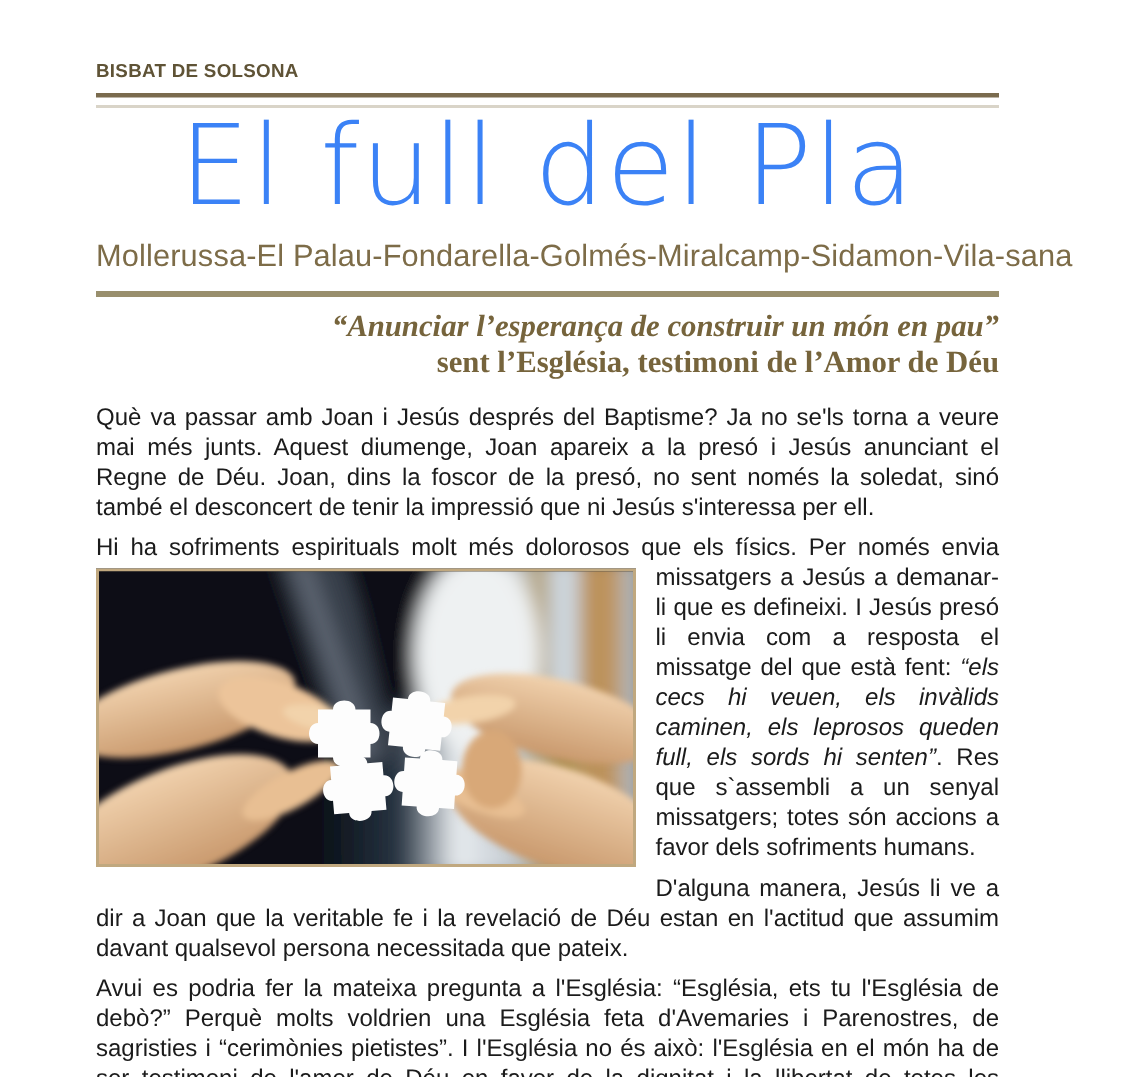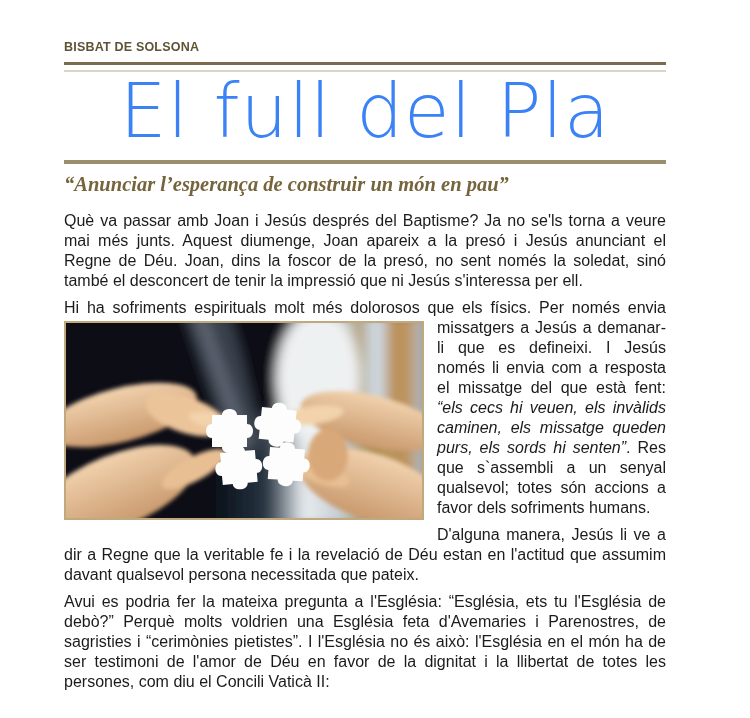--- a/index.html
+++ b/index.html
@@ -12,21 +12,21 @@
   .mast-row{display:flex;justify-content:space-between;align-items:flex-end;
     font-size:12.5px;font-weight:bold;letter-spacing:.2px;color:#5f5336;}
   .rule-thick{height:3px;background:#7a6b4e;margin-top:8px;}
   .rule-thin{height:2px;background:#d9d4c8;margin-top:5px;}
   .title{margin-top:2px;text-align:center;font-family:"DejaVu Sans",sans-serif;
     font-weight:200;font-size:74px;line-height:1.02;color:#3b82f6;letter-spacing:1px;white-space:nowrap;}
   .subtitle{margin-top:10px;text-align:center;font-size:20.5px;font-weight:500;
     color:#7d6c48;letter-spacing:.1px;white-space:nowrap;}
   .rule-olive{height:4px;background:#998f6d;margin-top:11px;}
   
-  .headline{margin-top:9px;text-align:left;font-family:"Liberation Serif",serif;
+  .headline{margin-top:9px;text-align:right;font-family:"Liberation Serif",serif;
     font-weight:bold;font-size:20.5px;line-height:1.17;color:#76643c;}
   .headline .l1{display:block;font-style:italic;}
   .headline .l2{display:block;}
   
   .body{margin-top:7px;font-size:16px;line-height:20px;color:#1b1b1b;text-align:justify;}
   .body p{margin:4px 0 7px 0;}
   .body .qital{font-style:italic;}
   
   .figure{
     float:left;display:block;width:356px;height:195px;
@@ -39,25 +39,27 @@
 
 <div class="page">
 
   <header>
     <div class="mast-row">
       <span>BISBAT DE SOLSONA</span>
     </div>
     <div class="rule-thick"></div>
     <div class="rule-thin"></div>
     <div class="title">El full del Pla</div>
+    <div class="subtitle">Mollerussa-El Palau-Fondarella-Golmés-Miralcamp-Sidamon-Vila-sana</div>
     <div class="rule-olive"></div>
   </header>
 
   <h1 class="headline">
     <span class="l1">“Anunciar l’esperança de construir un món en pau”</span>
+    <span class="l2">sent l’Església, testimoni de l’Amor de Déu</span>
   </h1>
 
   <div class="body">
 
     <p>Què va passar amb Joan i Jesús després del Baptisme? Ja no se'ls torna a veure mai més junts. Aquest diumenge, Joan apareix a la presó i Jesús anunciant el Regne de Déu. Joan, dins la foscor de la presó, no sent només la soledat, sinó també el desconcert de tenir la impressió que ni Jesús s'interessa per ell.</p>
 
 
     <p><span>Hi ha sofriments espirituals molt més dolorosos que els físics. Per només envia missatgers a Jesús a </span><span class="figure">
           <svg viewBox="0 0 356 195" preserveAspectRatio="none">
         <defs>
@@ -105,20 +107,20 @@
           <ellipse cx="252" cy="148" rx="34" ry="11" fill="#e8bf93" transform="rotate(22 252 148)"></ellipse>
           <ellipse cx="262" cy="132" rx="20" ry="26" fill="#d8a878"></ellipse>
         </g>
         <g fill="#fdfdfd">
           <use href="#pz" x="0" y="0" transform="translate(146,92)"></use>
           <use href="#pz" x="0" y="0" transform="translate(196,84) rotate(6)"></use>
           <use href="#pz" x="0" y="0" transform="translate(154,130) rotate(-5)"></use>
           <use href="#pz" x="0" y="0" transform="translate(204,124) rotate(4)"></use>
         </g>
       </svg>
-        </span><span>demanar-li que es defineixi. I Jesús només li envia com a resposta el missatge del que està fent: </span><span class="qital">“els cecs hi veuen, els invàlids caminen, els missatge queden purs, els sords hi senten”</span><span>. Res que s`assembli a un senyal qualsevol; totes són accions a favor dels sofriments humans.</span></p>
+        </span><span>demanar-li que es defineixi. I Jesús presó li envia com a resposta el missatge del que està fent: </span><span class="qital">“els cecs hi veuen, els invàlids caminen, els leprosos queden full, els sords hi senten”</span><span>. Res que s`assembli a un senyal missatgers; totes són accions a favor dels sofriments humans.</span></p>
 
-    <p>D'alguna manera, Jesús li ve a dir a Regne que la veritable fe i la revelació de Déu estan en l'actitud que assumim davant qualsevol persona necessitada que pateix.</p>
+    <p>D'alguna manera, Jesús li ve a dir a Joan que la veritable fe i la revelació de Déu estan en l'actitud que assumim davant qualsevol persona necessitada que pateix.</p>
 
     <p>Avui es podria fer la mateixa pregunta a l'Església: “Església, ets tu l'Església de debò?” Perquè molts voldrien una Església feta d'Avemaries i Parenostres, de sagristies i “cerimònies pietistes”. I l'Església no és això: l'Església en el món ha de ser testimoni de l'amor de Déu en favor de la dignitat i la llibertat de totes les persones, com diu el Concili Vaticà II:</p>
 
   </div>
 </div>
 
 </body></html>

